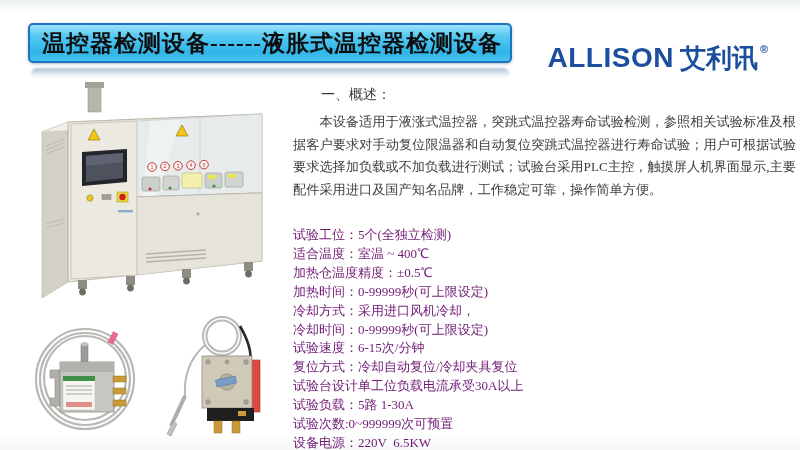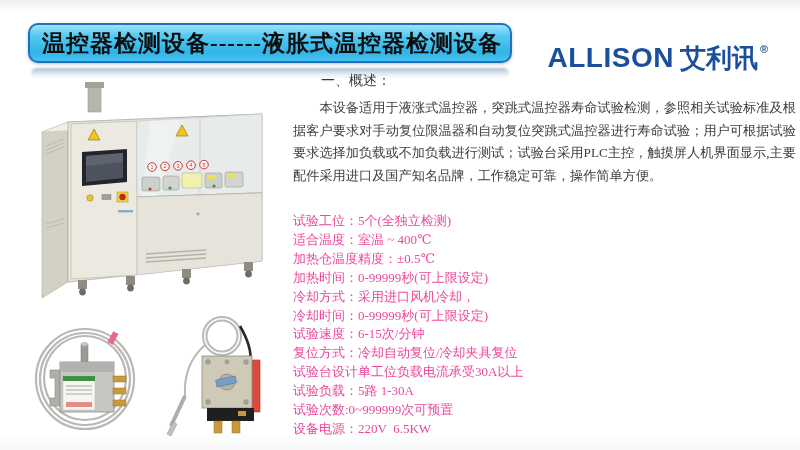--- a/index.html
+++ b/index.html
@@ -5,21 +5,21 @@
   html,body{margin:0;padding:0;}
   body{
     width:800px;height:450px;position:relative;overflow:hidden;
     background:linear-gradient(180deg,#eef1f3 0%,#ffffff 3%,#ffffff 96%,#f6f7f8 100%);
     font-family:"Liberation Serif","DejaVu Serif",serif;
   }
   
   .banner{
     position:absolute;left:28px;top:23px;width:484px;height:40px;
     background:linear-gradient(180deg,#9fe3fa 0%,#55c9f1 30%,#2fb5e9 75%,#49c2ee 100%);
-    border:2px solid #1d73c2;border-radius:10px;
+    border:2px solid #1d73c2;border-radius:5px;
     display:flex;align-items:center;padding-left:12px;box-sizing:border-box;
     box-shadow:0 1px 3px rgba(20,60,100,.35);
   }
   .banner-text{font-size:23px;font-weight:bold;color:#0d0d0d;letter-spacing:1px;white-space:nowrap;}
   .banner-reflection{
     position:absolute;left:31px;top:68px;width:478px;height:11px;border-radius:8px;
     background:linear-gradient(180deg,rgba(62,108,148,.45) 0%,rgba(120,160,190,.18) 55%,rgba(255,255,255,0) 100%);
     filter:blur(1px);
   }
   
@@ -29,27 +29,27 @@
     font-weight:800;color:#1b4f9d;white-space:nowrap;margin-top:13px;
   }
   .logo .latin{font-size:28px;letter-spacing:.5px;}
   .logo .cn{font-size:26px;margin-left:6px;}
   .logo .reg{font-size:11px;font-weight:700;position:relative;top:-14px;margin-left:2px;}
   
   .right-col{
     position:absolute;left:293px;top:70px;width:503px;color:#3d3d3d;
     font-size:13px;
   }
-  .sec-heading{text-indent:2em;font-size:14px;margin:2px 0 7px 0;color:#383838;}
+  .sec-heading{text-indent:2em;font-size:14px;margin:16px 0 7px 0;color:#383838;}
   .overview-para{
     text-indent:2em;text-align:justify;line-height:22.6px;margin:0 0 25px 0;
     font-size:13.2px;color:#3d3d3d;
   }
   .spec-list{margin-top:2px;}
-  .spec-item{line-height:18.85px;white-space:pre;color:#ec4899;}
+  .spec-item{line-height:18.85px;white-space:pre;color:#701a75;font-family:Liberation Serif, serif;}
   
   .machine-photo{position:absolute;left:30px;top:74px;}
   .thermostat1{position:absolute;left:24px;top:318px;}
   .thermostat2{position:absolute;left:158px;top:310px;}
 </style>
 </head>
 <body>
 
 <div class="banner">
   <span class="banner-text">温控器检测设备------液胀式温控器检测设备</span>

